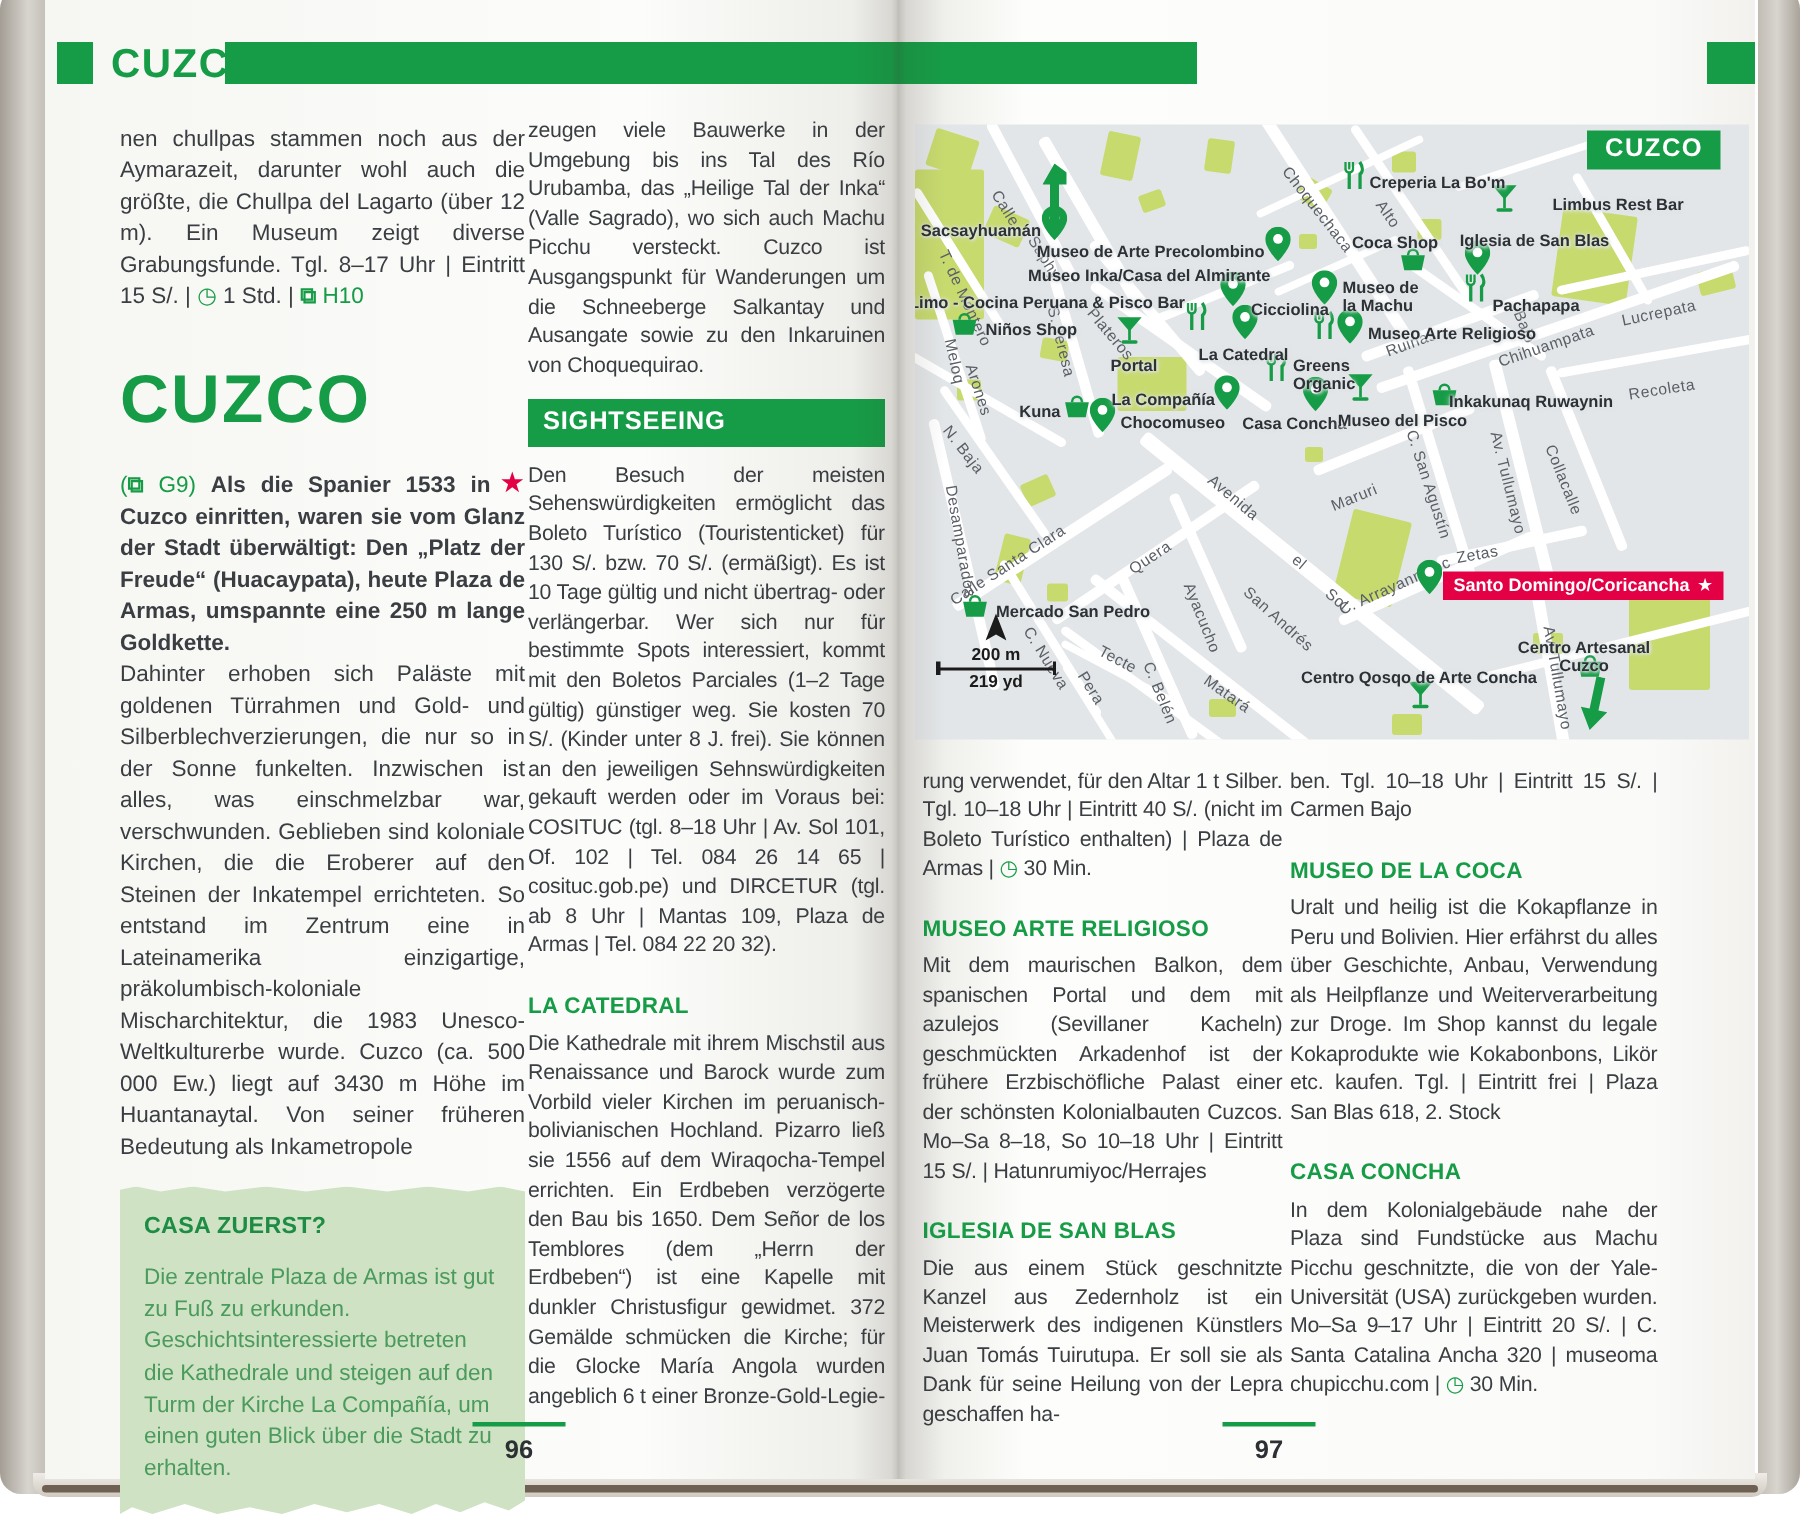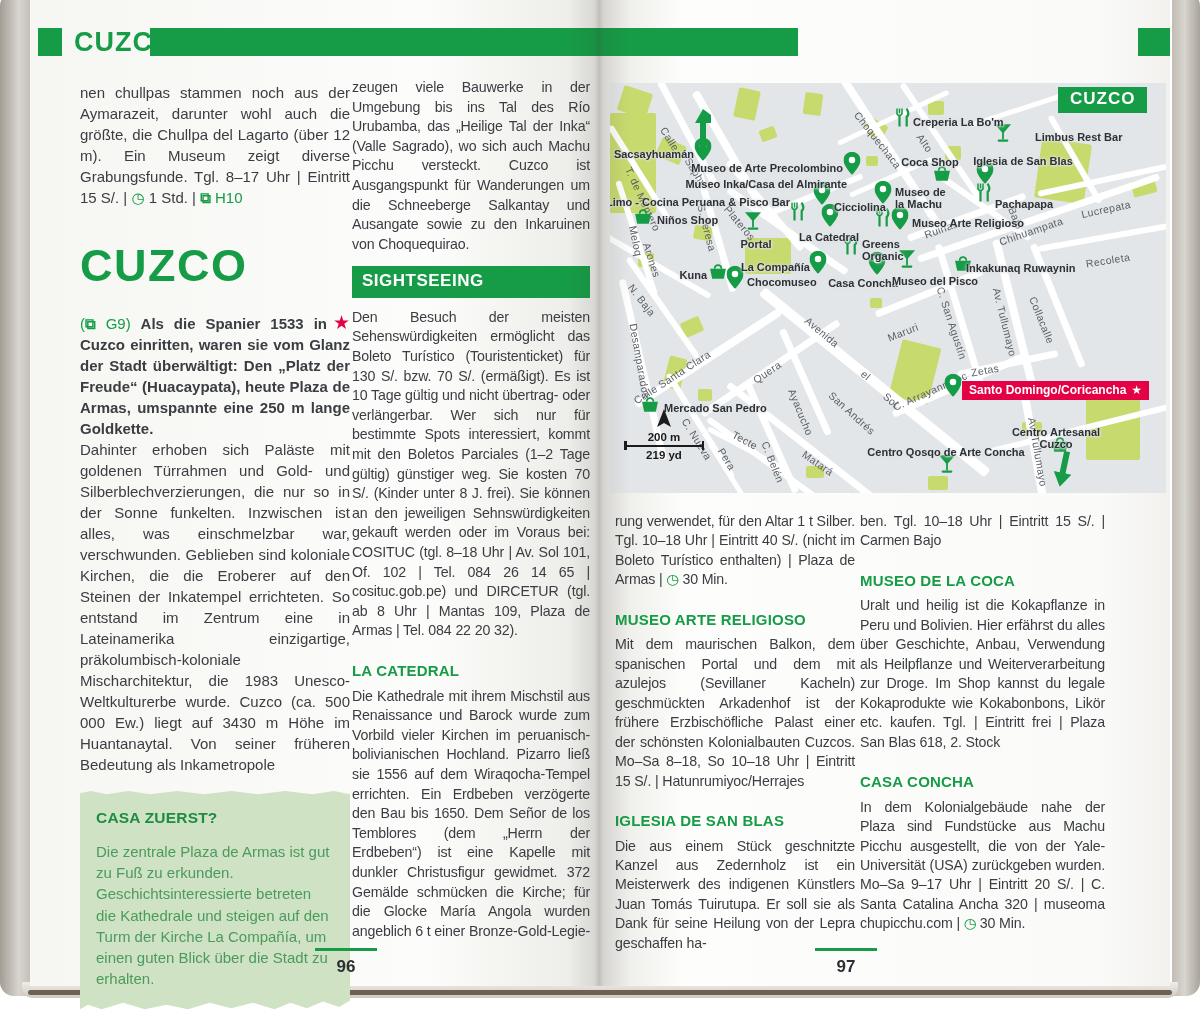--- a/index.html
+++ b/index.html
@@ -390,21 +390,21 @@
         <div class="h2">MUSEO ARTE RELIGIOSO</div>
         <p class="para"><span>Mit dem maurischen Balkon, dem spanischen Portal und dem mit </span><span class="it">azulejos</span><span> (Sevillaner Kacheln) geschmückten Arkadenhof ist der frühere Erzbischöfliche Palast einer der schönsten Kolonialbauten Cuzcos. </span><span class="it">Mo–Sa 8–18, So 10–18 Uhr | Eintritt 15 S/. | Hatunrumiyoc/Herrajes</span></p>
         <div class="h2">IGLESIA DE SAN BLAS</div>
         <p class="para"><span>Die aus einem Stück geschnitzte Kanzel aus Zedernholz ist ein Meisterwerk des indigenen Künstlers Juan Tomás Tuirutupa. Er soll sie als Dank für seine Heilung von der Lepra geschaffen ha-</span></p>
       </div>
     <div class="col col2R">
         <p class="para"><span>ben. </span><span class="it">Tgl. 10–18 Uhr | Eintritt 15 S/. | Carmen Bajo</span></p>
         <div class="h2">MUSEO DE LA COCA</div>
         <p class="para"><span>Uralt und heilig ist die Kokapflanze in Peru und Bolivien. Hier erfährst du alles über Geschichte, Anbau, Verwendung als Heilpflanze und Weiterverarbeitung zur Droge. Im Shop kannst du legale Kokaprodukte wie Kokabonbons, Likör etc. kaufen. </span><span class="it">Tgl. | Eintritt frei | Plaza San Blas 618, 2. Stock</span></p>
         <div class="h2">CASA CONCHA</div>
-        <p class="para"><span>In dem Kolonialgebäude nahe der Plaza sind Fundstücke aus Machu Picchu ausgestellt, die von der Yale-Universität (USA) zurückgeben wurden. </span><span class="it">Mo–Sa 9–17 Uhr | Eintritt 20 S/. | C. Santa Catalina Ancha 320 | museoma chupicchu.com | </span><span class="ic">◷</span><span class="it"> 30 Min.</span></p>
+        <p class="para"><span>In dem Kolonialgebäude nahe der Plaza sind Fundstücke aus Machu Picchu geschnitzte, die von der Yale-Universität (USA) zurückgeben wurden. </span><span class="it">Mo–Sa 9–17 Uhr | Eintritt 20 S/. | C. Santa Catalina Ancha 320 | museoma chupicchu.com | </span><span class="ic">◷</span><span class="it"> 30 Min.</span></p>
       </div>
 
     <div class="footer" style="left:213px;top:948px;">
       <div class="rule"></div>
       <div class="num">97</div>
     </div>
   </div>
 
   <div class="spine"></div>
 </div>

